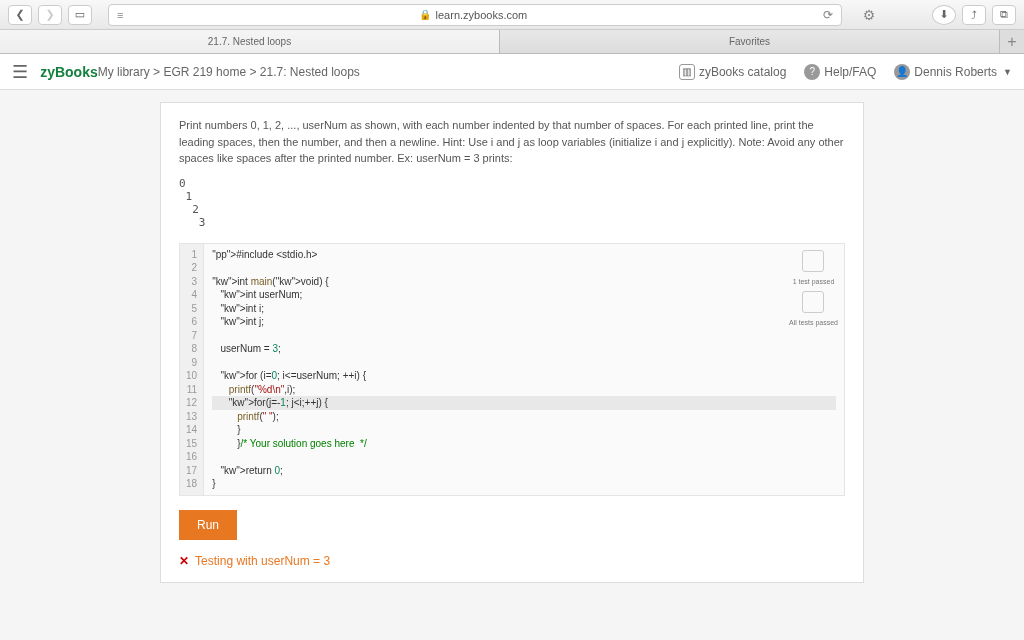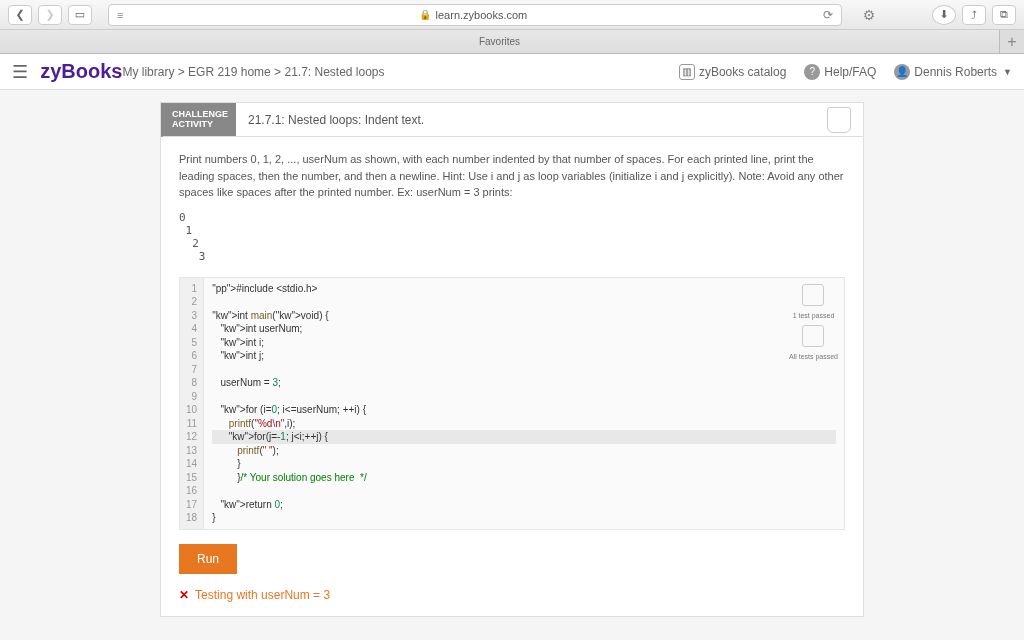--- a/index.html
+++ b/index.html
@@ -10,21 +10,21 @@
 .url-bar{flex:1;height:22px;background:#fff;border:1px solid #ccc;border-radius:4px;display:flex;align-items:center;justify-content:center;font-size:11px;color:#555;margin:0 10px}
 .lock-icon{margin-right:4px;color:#888;font-size:10px}
 .refresh-icon{margin-left:auto;margin-right:8px;color:#888;font-size:12px}
 .gear{width:22px;height:22px;color:#888;font-size:14px;display:flex;align-items:center;justify-content:center}
 .tab-strip{height:24px;background:#ddd;display:flex;border-bottom:1px solid #bbb}
 .tab{flex:1;display:flex;align-items:center;justify-content:center;font-size:10px;color:#666;border-right:1px solid #bbb;background:linear-gradient(#e8e8e8,#dcdcdc)}
 .tab.active{background:linear-gradient(#f5f5f5,#eee)}
 .plus-tab{width:24px;display:flex;align-items:center;justify-content:center;color:#888}
 .zy-header{height:36px;background:#fff;border-bottom:1px solid #ddd;display:flex;align-items:center;padding:0 12px}
 .menu-icon{color:#666;font-size:18px;margin-right:12px}
-.logo{color:#4c1d95;font-weight:700;font-size:20px}
+.logo{color:#15803d;font-weight:700;font-size:14px}
 .breadcrumb{color:#666;font-size:12px;margin-left:0}
 .spacer{flex:1}
 .hdr-link{color:#666;font-size:12px;margin-left:18px;display:flex;align-items:center;gap:4px}
 .hdr-icon{width:16px;height:16px;border:1px solid #999;border-radius:3px;display:inline-flex;align-items:center;justify-content:center;font-size:10px}
 .hdr-icon.round{border-radius:50%;background:#999;color:#fff;border:none}
 .content{padding:12px 160px 0 160px;overflow-y:auto;height:550px}
 .activity-box{background:#fff;border:1px solid #ddd}
 .activity-hdr{display:flex;align-items:stretch;border-bottom:1px solid #ddd;height:34px;border-left:3px solid #888}
 .challenge-label{background:#888;color:#fff;font-size:9px;font-weight:700;padding:4px 8px;display:flex;flex-direction:column;justify-content:center;line-height:1.1}
 .activity-title{font-size:12px;color:#555;display:flex;align-items:center;padding-left:12px}
@@ -60,20 +60,23 @@
     <span class="refresh-icon">⟳</span>
   </div>
   <div class="gear">⚙</div>
   <div style="width:40px"></div>
   <div class="bb-btn" style="border-radius:50%">⬇</div>
   <div class="bb-btn">⤴</div>
   <div class="bb-btn">⧉</div>
 </div>
 
 <div class="tab-strip">
+  <div class="tab active">
+      <span>21.7. Nested loops</span>
+    </div>
   <div class="tab">
       <span>Favorites</span>
     </div>
   <div class="plus-tab">+</div>
 </div>
 
 <div class="zy-header">
   <span class="menu-icon">☰</span>
   <span class="logo">zyBooks</span>
   <span class="breadcrumb">My library &gt; EGR 219 home &gt; 21.7: Nested loops</span>
@@ -88,28 +91,20 @@
     </span>
   <span class="hdr-link">
       <span class="hdr-icon round">👤</span>
       <span>Dennis Roberts</span>
       <span class="caret-down">▼</span>
     </span>
 </div>
 
 <div class="content">
   <div class="activity-box">
-    <div class="activity-hdr">
-      <div class="challenge-label">
-        <span>CHALLENGE</span>
-        <span>ACTIVITY</span>
-      </div>
-      <div class="activity-title">21.7.1: Nested loops: Indent text.</div>
-      <div class="book-icon"></div>
-    </div>
     <div class="activity-body">
       <div class="prompt">Print numbers 0, 1, 2, ..., userNum as shown, with each number indented by that number of spaces. For each printed line, print the leading spaces, then the number, and then a newline. Hint: Use i and j as loop variables (initialize i and j explicitly). Note: Avoid any other spaces like spaces after the printed number. Ex: userNum = 3 prints:</div>
       <div class="example">0
  1
   2
    3</div>
 
       <div class="code-area">
         <div class="gutter" id="gutter">
             <div>1</div>

